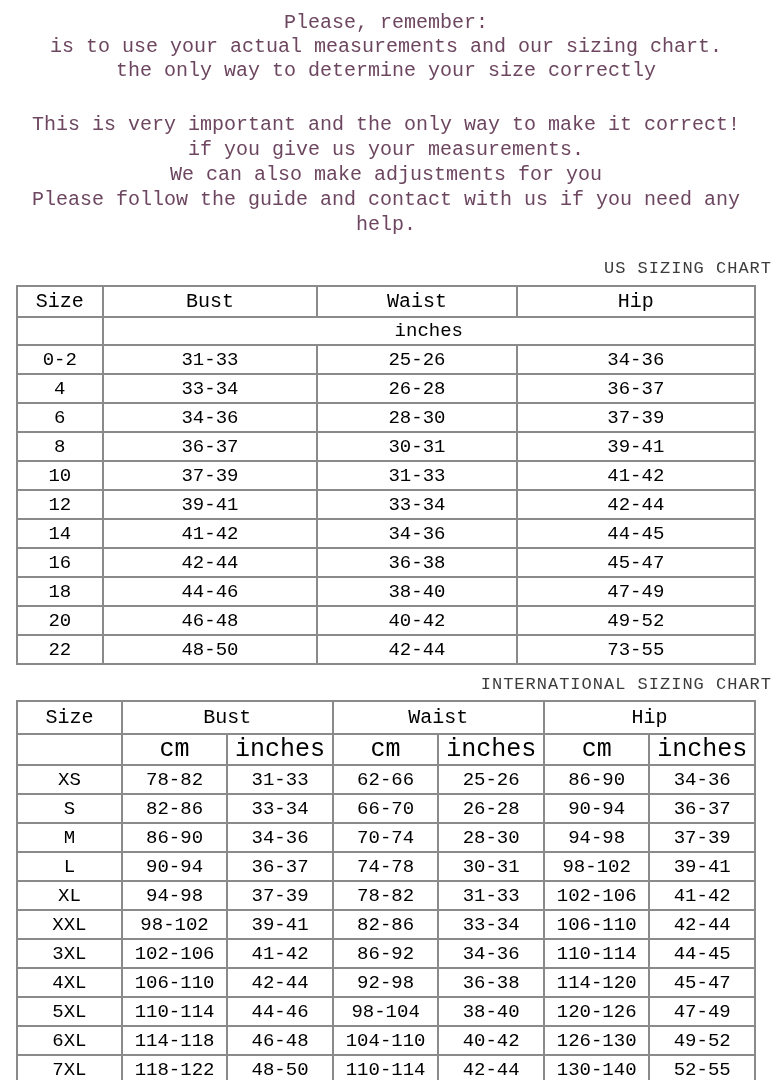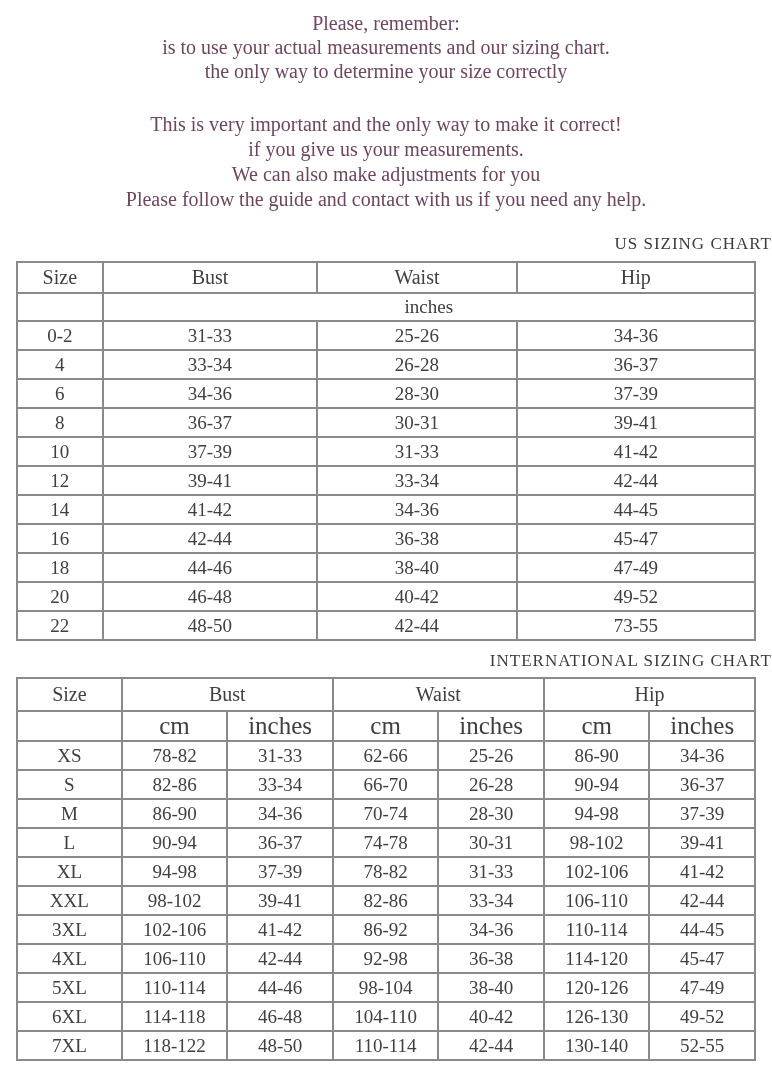--- a/index.html
+++ b/index.html
@@ -5,21 +5,21 @@
   html, body {
     margin: 0;
     padding: 0;
     background: #ffffff;
   }
   .page {
     position: relative;
     width: 772px;
     height: 1080px;
     background: #ffffff;
-    font-family: Liberation Serif, serif;
+    font-family: Liberation Mono, monospace;
     overflow: hidden;
     border-radius: 15px;
   }
   .intro {
     text-align: center;
     color: #6d4660;
     font-size: 20px;
     line-height: 24px;
     font-weight: 400;
   }
@@ -32,21 +32,21 @@
     letter-spacing: 1px;
     font-weight: 400;
   }
   .us-title   { margin-top: 22px; margin-bottom: 7px; }
   .intl-title { margin-top: 10px; margin-bottom: 6px; }
   table.sizing {
     border-collapse: collapse;
     table-layout: fixed;
     width: 740px;
     margin: 0 auto;
-    color: #404040;
+    color: #000000;
   }
   table.sizing th,
   table.sizing td {
     border: 2px solid #8a8a8a;
     text-align: center;
     vertical-align: middle;
     font-weight: 400;
     padding: 0;
     overflow: hidden;
     white-space: nowrap;

